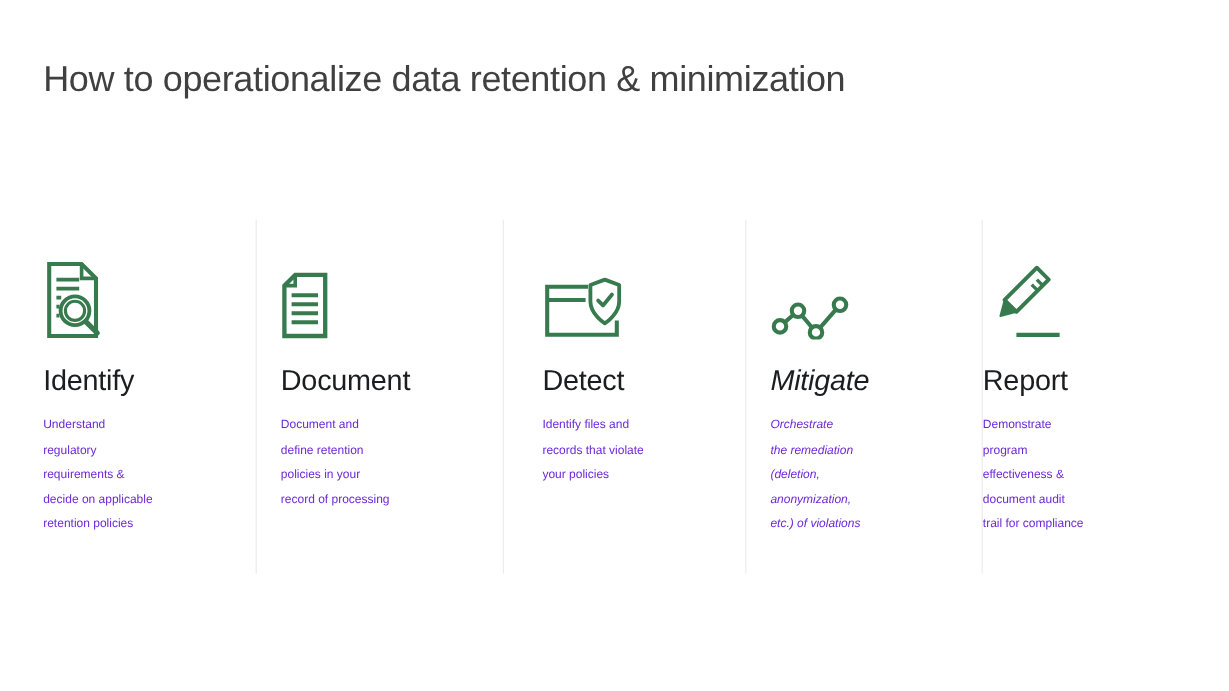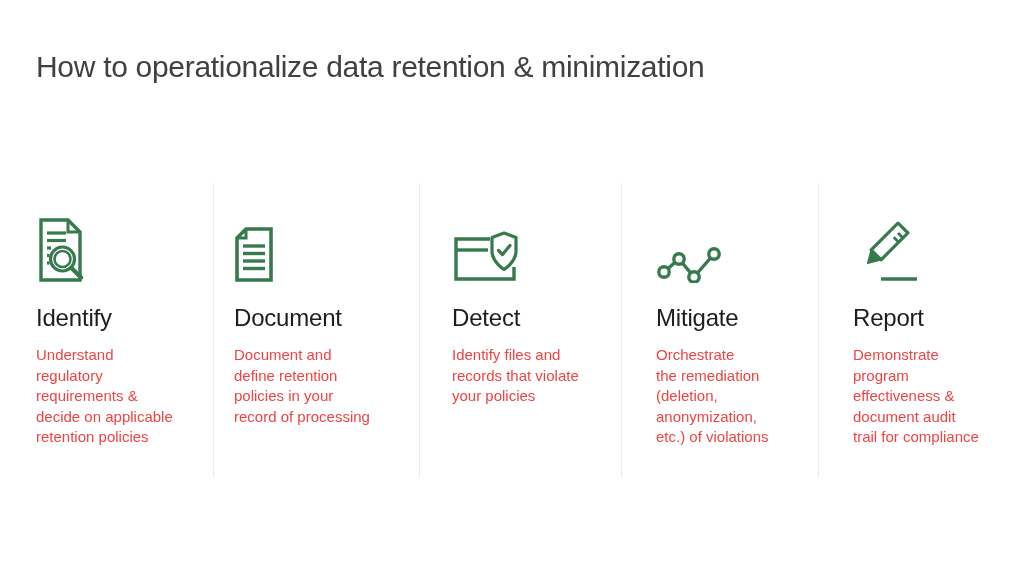--- a/index.html
+++ b/index.html
@@ -26,43 +26,43 @@
   .columns {
     position: absolute;
     left: 36px; top: 183px;
     height: 295px;
     display: flex;
   }
   .col { box-sizing: border-box; }
   .col-1 { width: 177px; }
   .col-2 { width: 206px; padding-left: 20px; border-left: 1px solid var(--divider, #ececec); }
   .col-3 { width: 202px; padding-left: 32px; border-left: 1px solid var(--divider, #ececec); }
-  .col-4 { width: 197px; padding-left: 34px; border-left: 1px solid var(--divider, #ececec); }
-  .col-5 { width: 182px; padding-left: 34px; border-left: 1px solid var(--divider, #ececec); }
+  .col-4 { width: 197px; padding-left: 20px; border-left: 1px solid var(--divider, #ececec); font-style: italic; }
+  .col-5 { width: 182px; border-left: 1px solid var(--divider, #ececec); }
 
   .icon-zone {
     height: 100px;
     display: flex;
     align-items: flex-end;
   }
   .icon-zone svg { display: block; color: var(--accent, #377a4e); }
 
   .step-heading {
     margin: 20px 0 0 0;
     font-size: 24px;
     font-weight: 400;
     line-height: 29px;
     letter-spacing: -0.2px;
     color: #1b1d1f;
   }
   .step-desc {
     margin: 13px 0 8px 0;
-    font-size: 15px;
+    font-size: 10px;
     line-height: 20.5px;
-    color: #ef4444;
+    color: #6d28d9;
     white-space: pre-line;
   }
 </style>
 </head>
 <body>
 
 <div class="slide">
 
   <h1 class="title">How to operationalize data retention &amp; minimization</h1>
 

